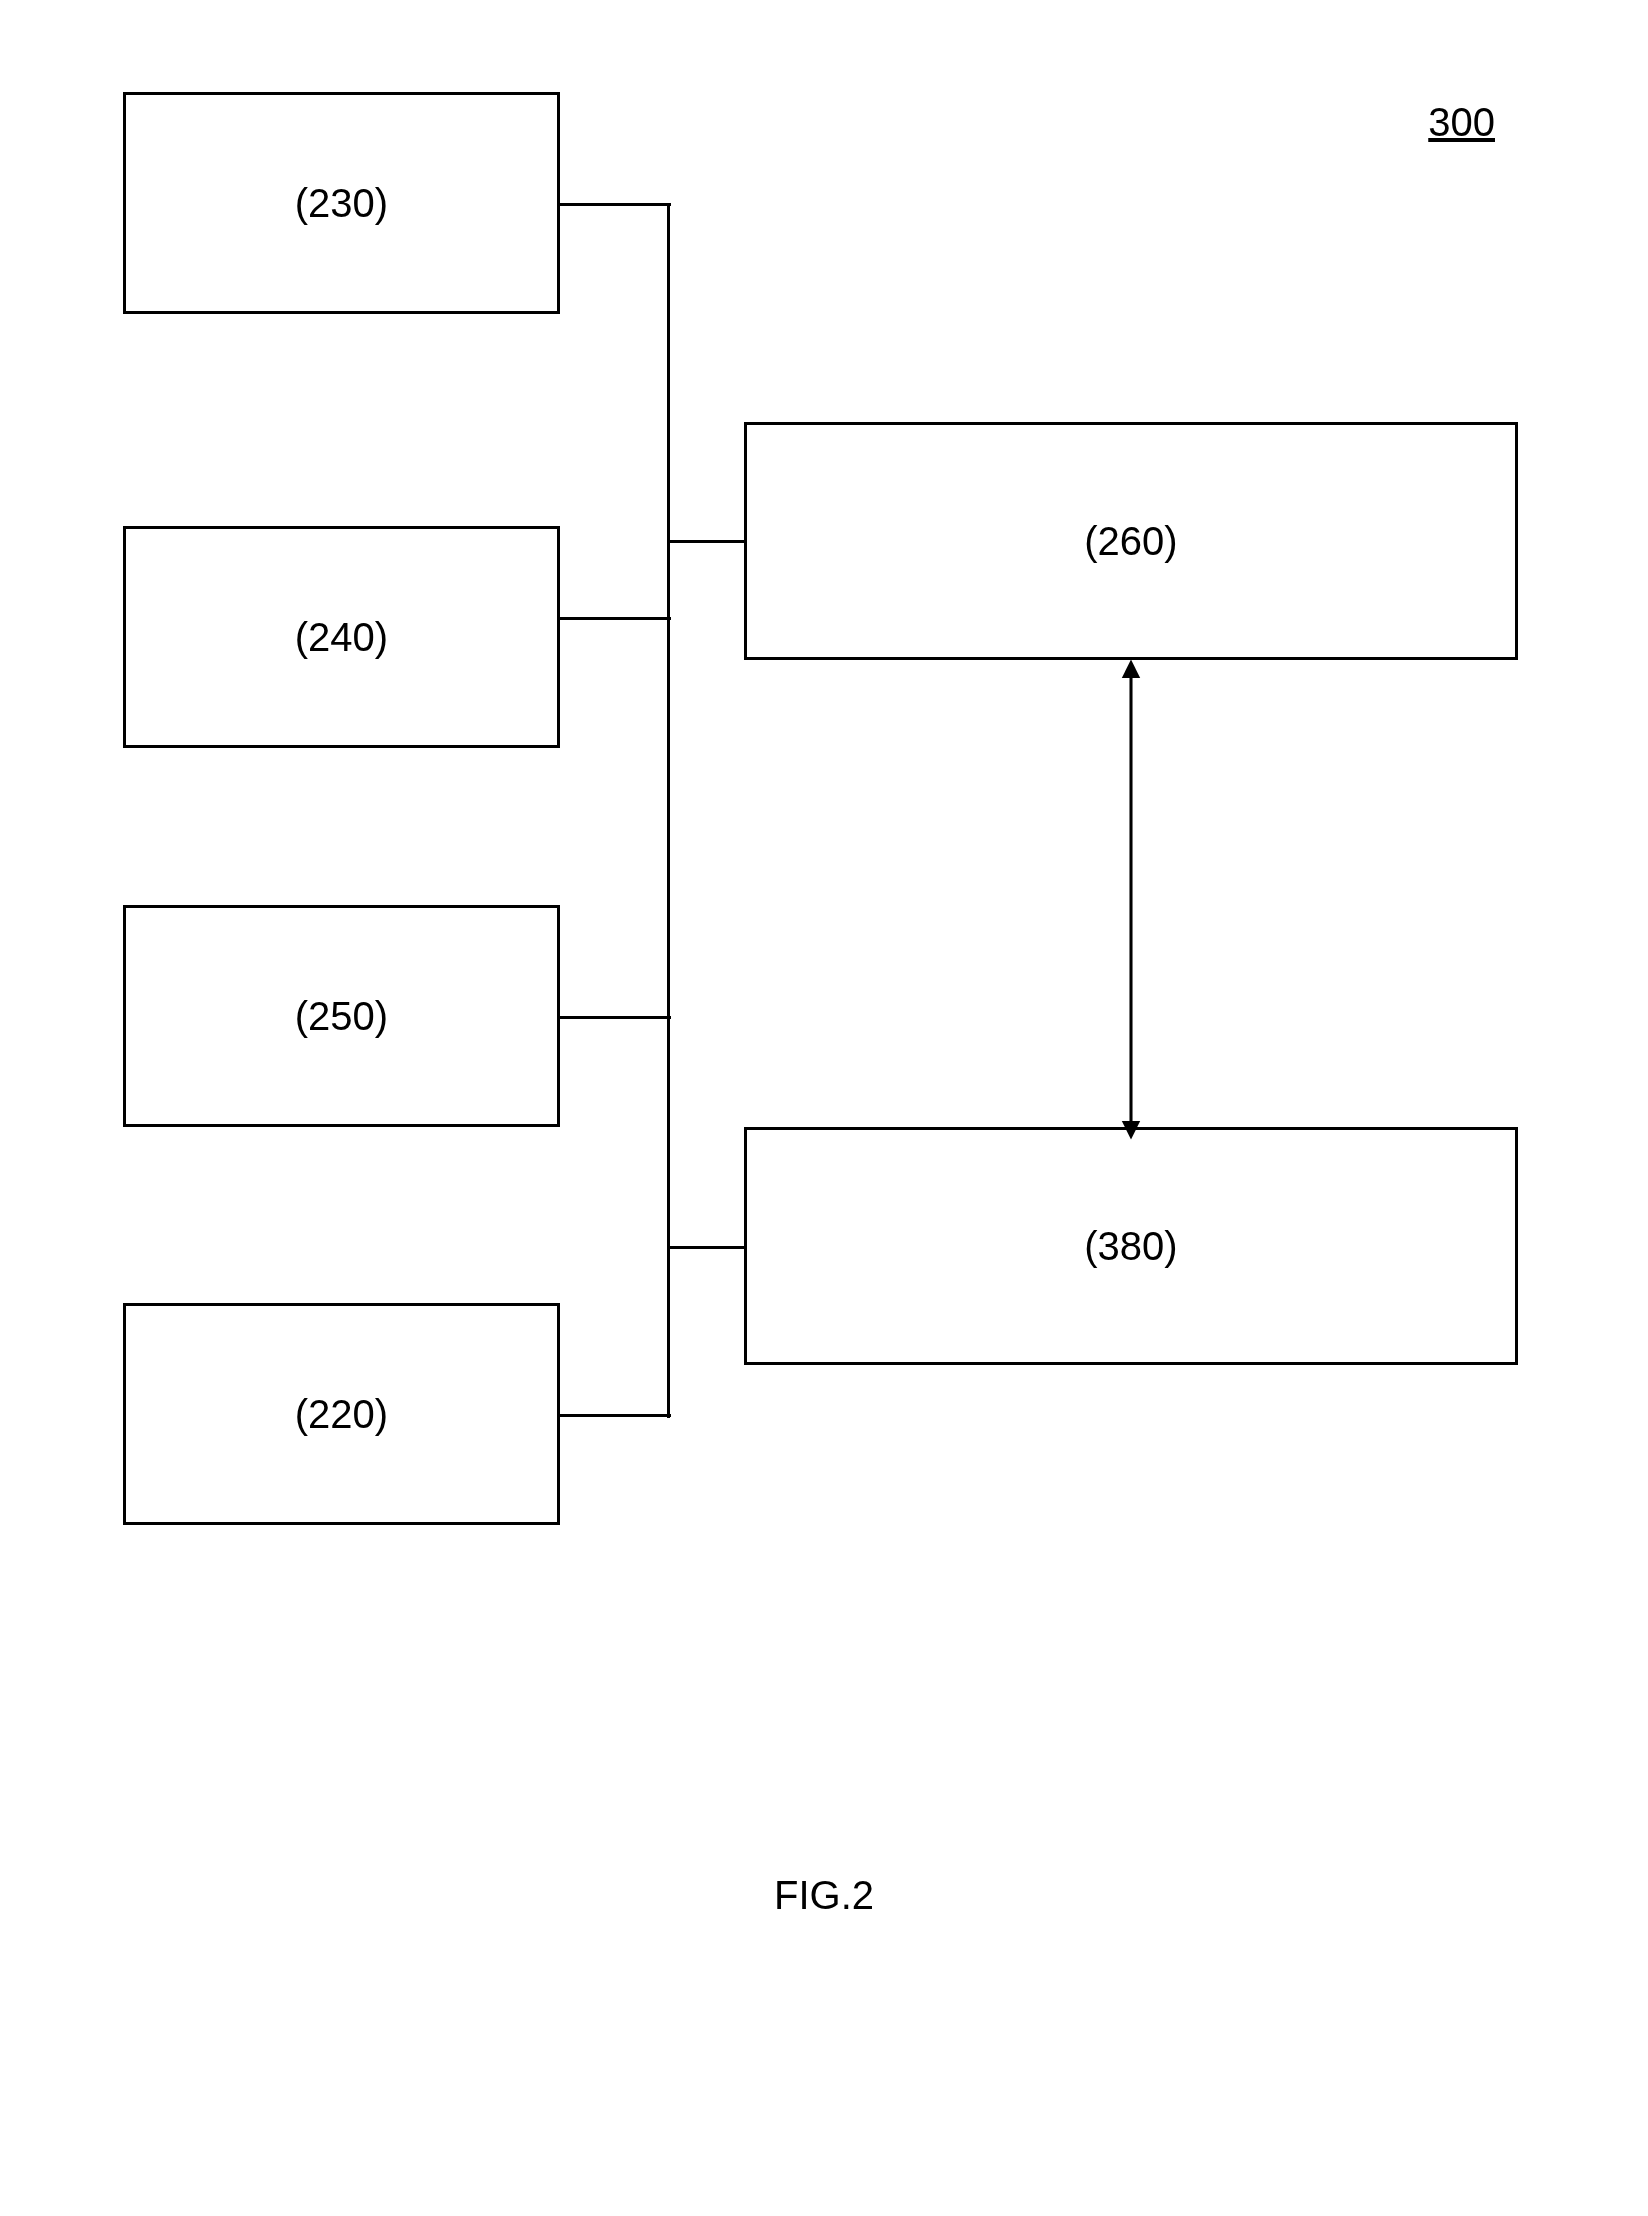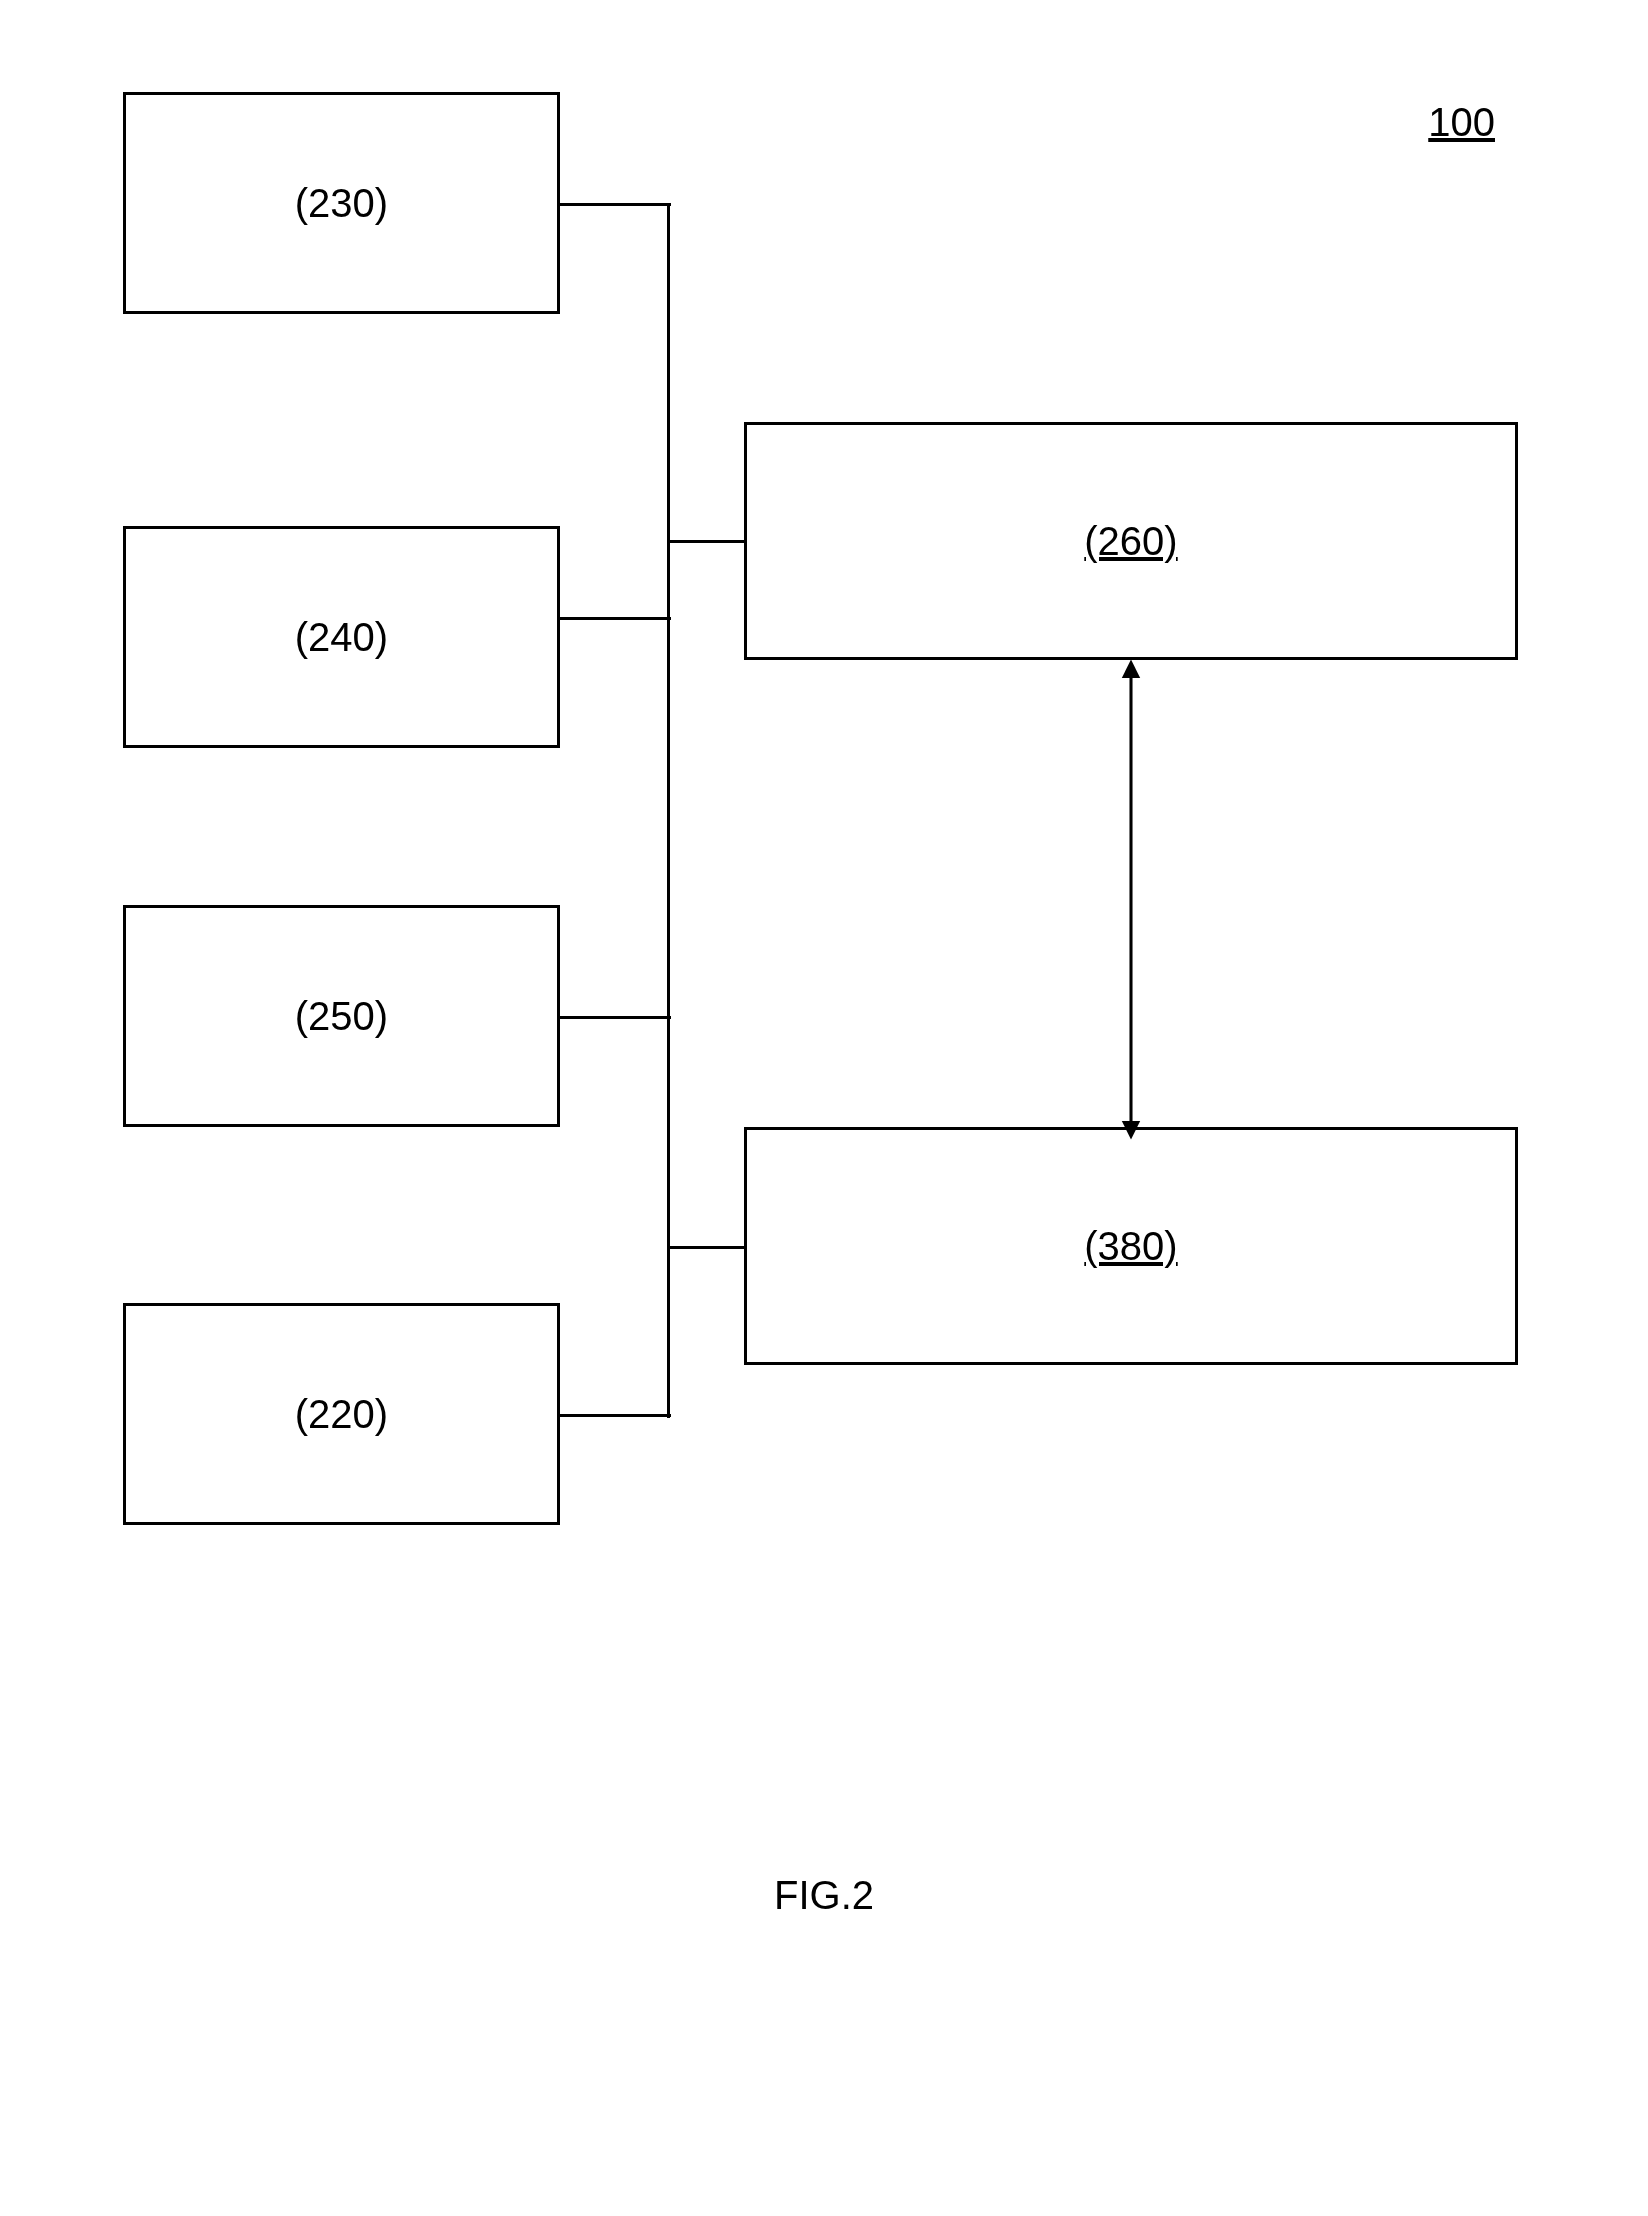--- a/index.html
+++ b/index.html
@@ -23,21 +23,20 @@
       justify-content: center;
       font-size: 40px;
     }
     .box-left {
       width: 437px;
       height: 222px;
     }
     .box-right {
       width: 774px;
       height: 238px;
-      text-decoration: underline;
     }
     .connector-h {
       position: absolute;
       border-top: 3.8px solid #000;
       height: 0;
     }
     .connector-v {
       position: absolute;
       border-left: 3.8px solid #000;
       width: 0;
@@ -53,21 +52,21 @@
       left: 50%;
       transform: translateX(-50%);
     }
     .arrow-line {
       position: absolute;
     }
   </style>
 </head>
 <body>
 
-<div class="page-ref" style="top:100px; right:153px;">100</div>
+<div class="page-ref" style="top:100px; right:153px;">300</div>
 
 <div class="box box-left" style="left:123px; top:92px;align-items:center;">
   <span>(230)</span>
 </div>
 
 <div class="box box-left" style="left:123px; top:506px;margin-top:20px;">
   <span>(240)</span>
 </div>
 
 <div class="box box-left" style="left:123px; top:905px;">

